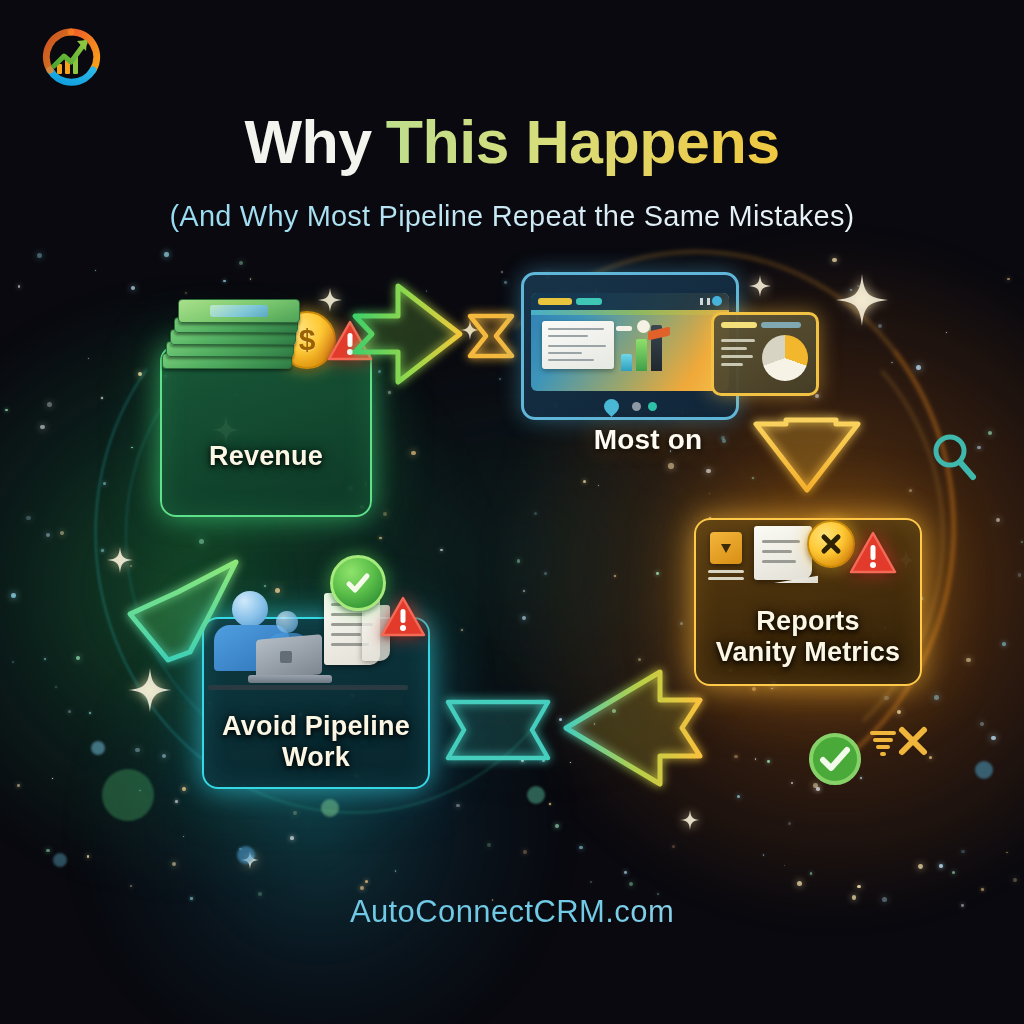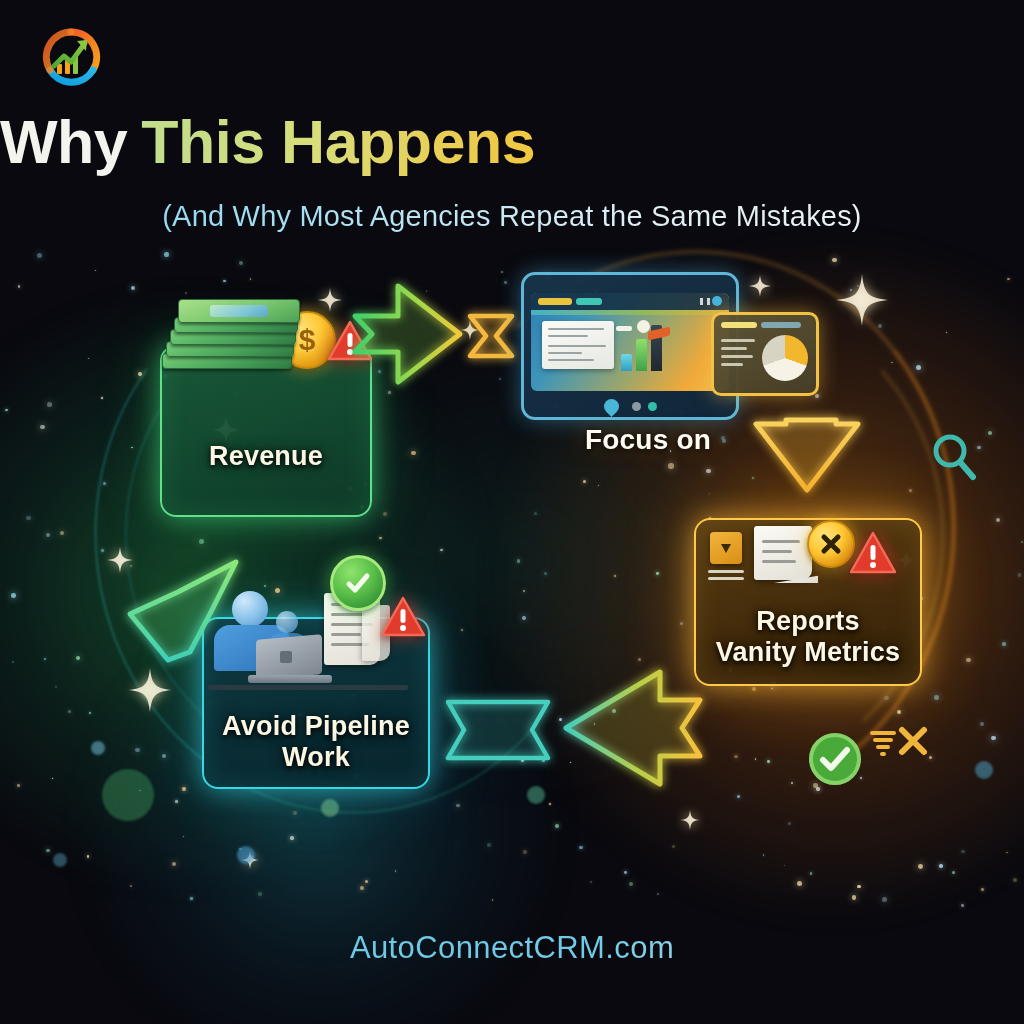--- a/index.html
+++ b/index.html
@@ -34,32 +34,32 @@
     transform:rotate(3deg);filter:blur(2px);}
 
   
   #header{position:absolute;left:40px;top:26px;display:flex;align-items:center;gap:18px;}
   .logo-mark{position:relative;width:62px;height:62px;flex:0 0 62px;}
   .brand{font-size:27px;font-weight:700;letter-spacing:1.6px;line-height:1;}
   .brand .b1{color:#fdfdfd;}
   .brand .b2{color:#8cc63f;margin-left:9px;font-weight:600;}
 
   
-  #title{position:absolute;top:112px;left:0;width:1024px;
+  #title{position:absolute;top:112px;left:0;width:1024px;text-align:center;
     font-size:61px;font-weight:700;letter-spacing:-0.5px;line-height:1;}
   #title .t1{color:#f4f4ee;}
   #title .t2{background:linear-gradient(95deg,#bede8c 0%,#d9dd7a 45%,#e8cf55 75%,#f0c83f 100%);
     -webkit-background-clip:text;background-clip:text;color:transparent;margin-left:14px;}
   #subtitle{position:absolute;top:200px;left:0;width:1024px;text-align:center;
     font-size:29px;font-weight:400;letter-spacing:.2px;
     background:linear-gradient(90deg,#7fd4ef 0%,#a8e0f2 30%,#dfeef5 62%,#f2f6f8 100%);
     -webkit-background-clip:text;background-clip:text;color:transparent;}
 
   
-  #footer{position:absolute;top:930px;left:0;width:1024px;text-align:center;
+  #footer{position:absolute;top:894px;left:0;width:1024px;text-align:center;
     font-size:31px;font-weight:400;letter-spacing:.4px;
     background:linear-gradient(90deg,#d9e9ef 0%,#6fc8e4 30%,#72cbe6 58%,#e8eef1 100%);
     -webkit-background-clip:text;background-clip:text;color:transparent;}
 
   
   .card{position:absolute;border-radius:16px;overflow:visible;}
   .card .panel{position:absolute;inset:0;border-radius:16px;border:2px solid;}
   .card .label{position:absolute;left:0;right:0;text-align:center;
     font-size:27px;font-weight:600;line-height:1.16;color:#fbf7e4;
     text-shadow:0 2px 5px rgba(0,0,0,.92),0 0 14px rgba(0,0,0,.7);letter-spacing:.2px;z-index:6;}
@@ -433,21 +433,21 @@
         <rect x="33" y="29" width="5" height="19" fill="#8dc63f" rx="1"></rect>
         <path d="M14 40 L24 30 L31 36 L45 17" stroke="url(#arrG)" stroke-width="5" fill="none" stroke-linecap="round" stroke-linejoin="round"></path>
         <path d="M37 15 L47 14 L46 25 Z" fill="#8dc63f"></path>
       </svg>
     </div>
   </div>
 
   <div id="title">
     <span class="t1">Why</span><span class="t2">This Happens</span>
   </div>
-  <div id="subtitle">(And Why Most Agencies Repeat the Same Mistakes)</div>
+  <div id="subtitle">(And Why Most Pipeline Repeat the Same Mistakes)</div>
 
   <svg id="arrows" viewBox="0 0 1024 1024">
     <defs>
       <linearGradient id="arGY" x1="0" y1="0" x2="1" y2="0">
         <stop offset="0%" stop-color="#3fcf6a"></stop>
           <stop offset="55%" stop-color="#9ad84a"></stop>
           <stop offset="100%" stop-color="#f2c83a"></stop>
       </linearGradient>
       <linearGradient id="arDown" x1="0" y1="0" x2="0" y2="1">
         <stop offset="0%" stop-color="#f9d25e"></stop>
@@ -519,21 +519,21 @@
       </svg>
     </div>
 
     <div class="label">
       <div>Revenue</div>
     </div>
   </div>
 
   <div class="card" id="card2">
     <div class="label">
-      <div>Focus on</div>
+      <div>Most on</div>
     </div>
   </div>
 
   <div class="tablet" style="left:521px;top:272px;width:212px;height:142px;z-index:4;">
     <div class="screen">
 
       <div style="position:absolute;left:0;top:0;right:0;height:17px;background:rgba(18,44,66,.88);"></div>
       <div style="position:absolute;left:7px;top:5px;width:34px;height:7px;border-radius:3px;background:#e8c53c;"></div>
       <div style="position:absolute;left:45px;top:5px;width:26px;height:7px;border-radius:3px;background:#3fc6b4;"></div>
       <div style="position:absolute;right:26px;top:5px;width:3px;height:7px;background:#cfd8de;"></div>

